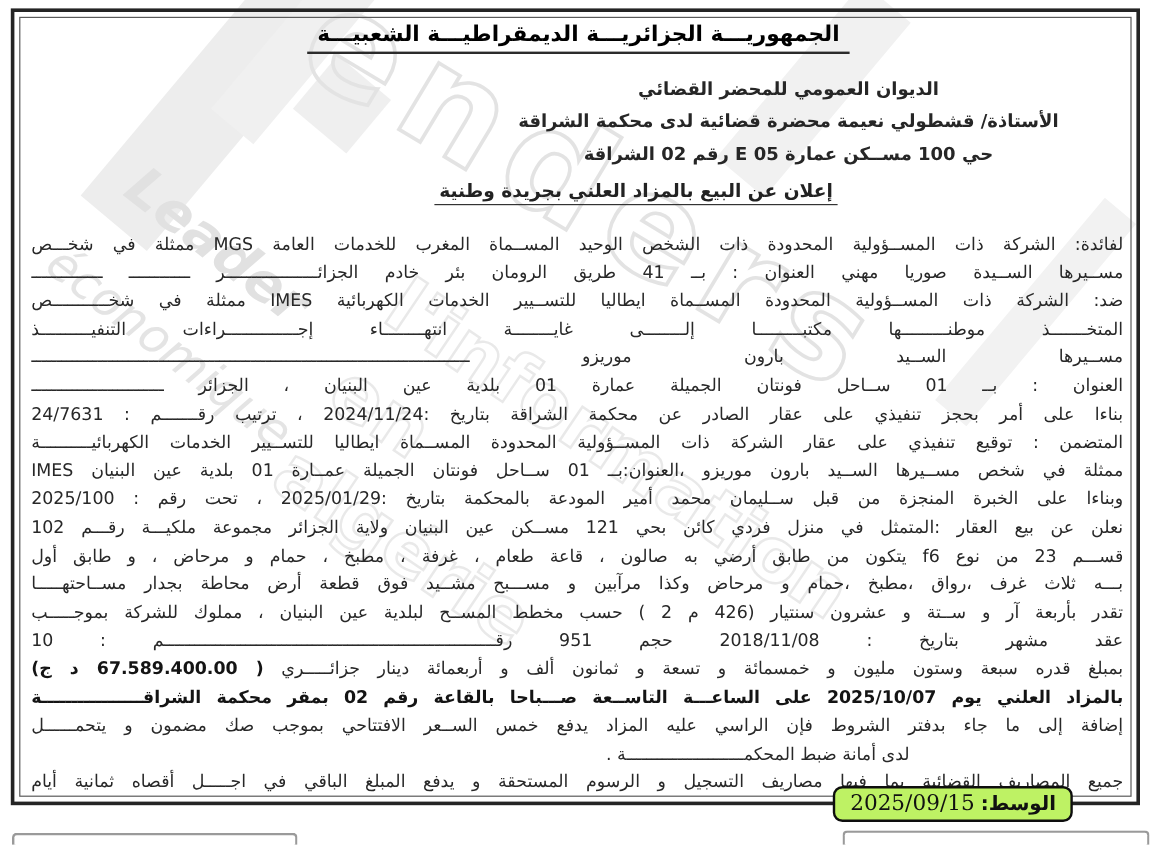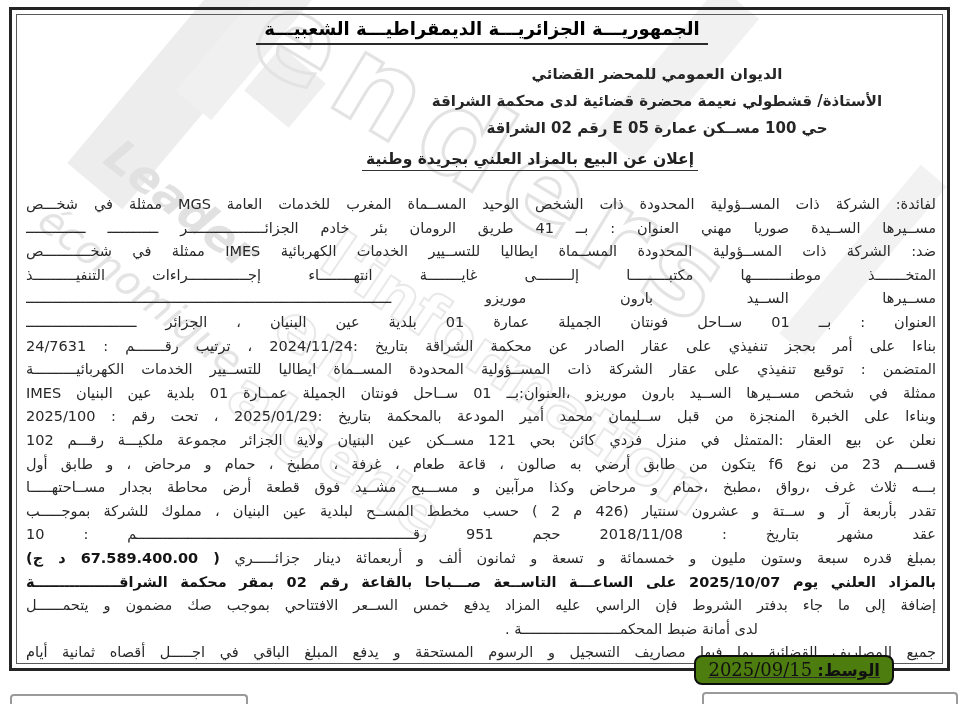--- a/index.html
+++ b/index.html
@@ -63,22 +63,22 @@
   }
   .line{
     white-space:normal;overflow:hidden;height:23.6px;
     text-align:justify;text-align-last:justify;
   }
   .line.indent{padding-right:178px;text-align-last:right;}
   .line .b{font-weight:bold;color:#141414;}
   
   .stamp{
     position:absolute;top:655px;right:70px;z-index:5;
-    background:#4d7c0f;border:2.5px solid #0e0e0e;border-radius:8px;
-    padding:2px 12px 3px 12px;direction:rtl;white-space:nowrap;text-decoration:underline;
+    background:#bef264;border:2.5px solid #0e0e0e;border-radius:8px;
+    padding:2px 12px 3px 12px;direction:rtl;white-space:nowrap;
   }
   .stamp .lbl{font-weight:bold;font-size:16.5px;color:#111;}
   .stamp .dt{font-family:"DejaVu Serif",serif;font-size:18px;color:#111;}
   
   .stub{
     position:absolute;bottom:0;height:10px;background:#fff;
     border:2px solid #9a9a9a;border-bottom:none;border-radius:4px 4px 0 0;
     box-sizing:border-box;
   }
   .stub-left{left:10px;width:238px;}

